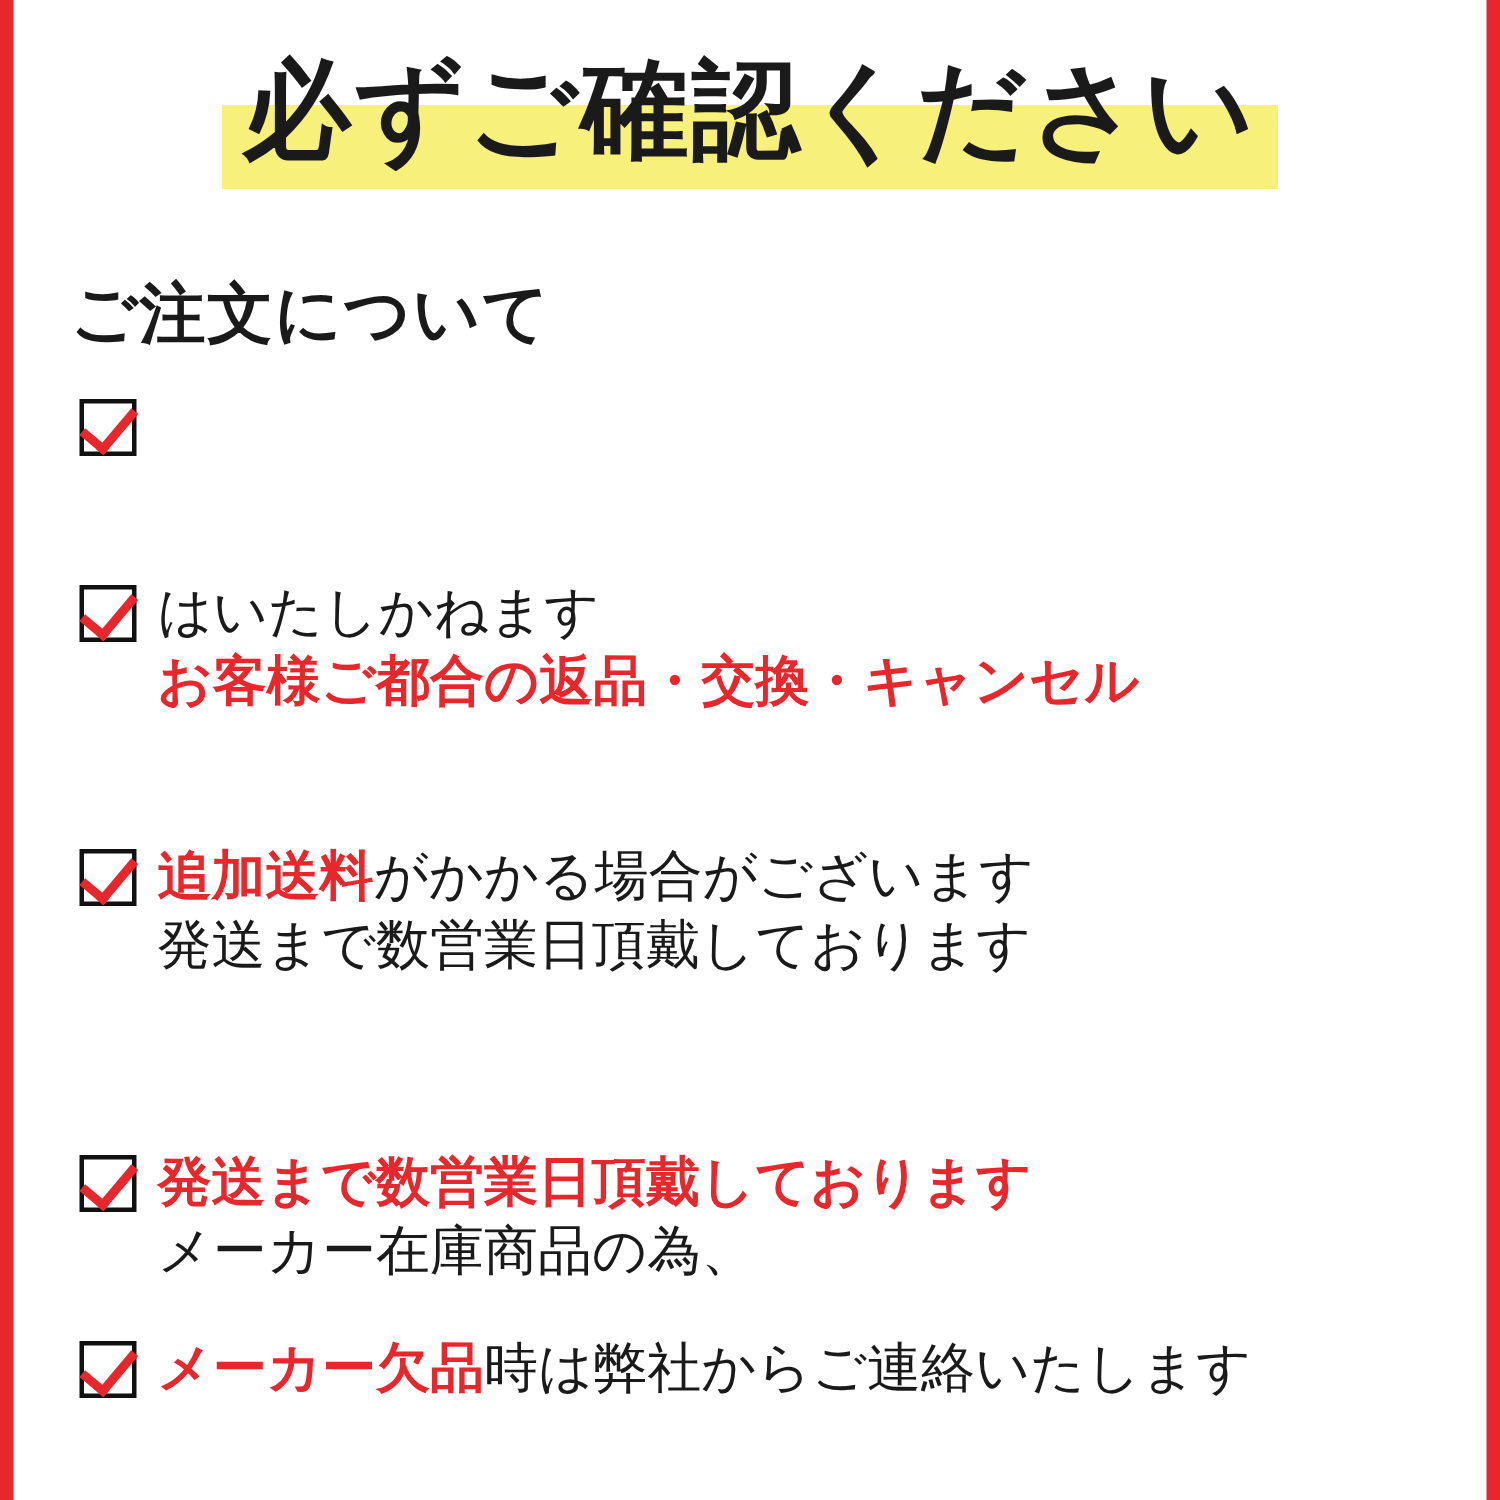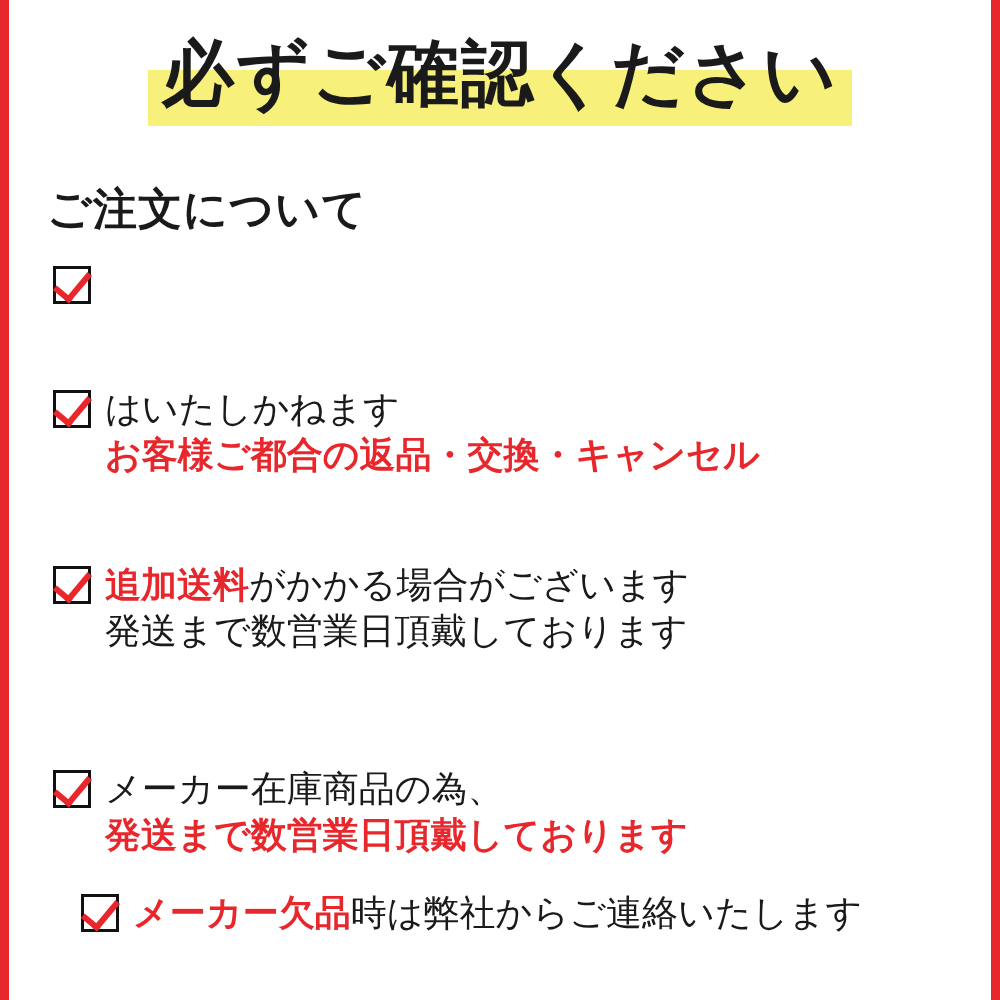--- a/index.html
+++ b/index.html
@@ -122,21 +122,21 @@
     font-size: 25px;
     color: #e8272c;
     line-height: 1.3;
     white-space: nowrap;
   }
 
   #item-1 { top: 262px; }
   #item-2 { top: 386px; }
   #item-3 { top: 518px; margin-top: 44px; }
   #item-4 { top: 766px; }
-  #item-5 { top: 890px; margin-left: 28px; }
+  #item-5 { top: 890px; }
 </style>
 </head>
 <body>
 
 <div class="page">
   <div class="inner">
 
     <div class="title-wrap">
       <div class="title">
         <span class="hl"></span>
@@ -165,22 +165,22 @@
       <div class="lines">
         <div class="line mixed"><span class="r">追加送料</span><span>がかかる場合がございます</span></div>
         <div class="line">発送まで数営業日頂戴しております</div>
       </div>
     </div>
 
 
     <div class="item" id="item-4">
       <span class="check"></span>
       <div class="lines">
+        <div class="line red">発送まで数営業日頂戴しております</div>
         <div class="line">メーカー在庫商品の為、</div>
-        <div class="line red">発送まで数営業日頂戴しております</div>
       </div>
     </div>
 
     <div class="item" id="item-5">
       <span class="check"></span>
       <div class="lines">
         <div class="line mixed"><span class="r">メーカー欠品</span><span>時は弊社からご連絡いたします</span></div>
       </div>
     </div>
 

